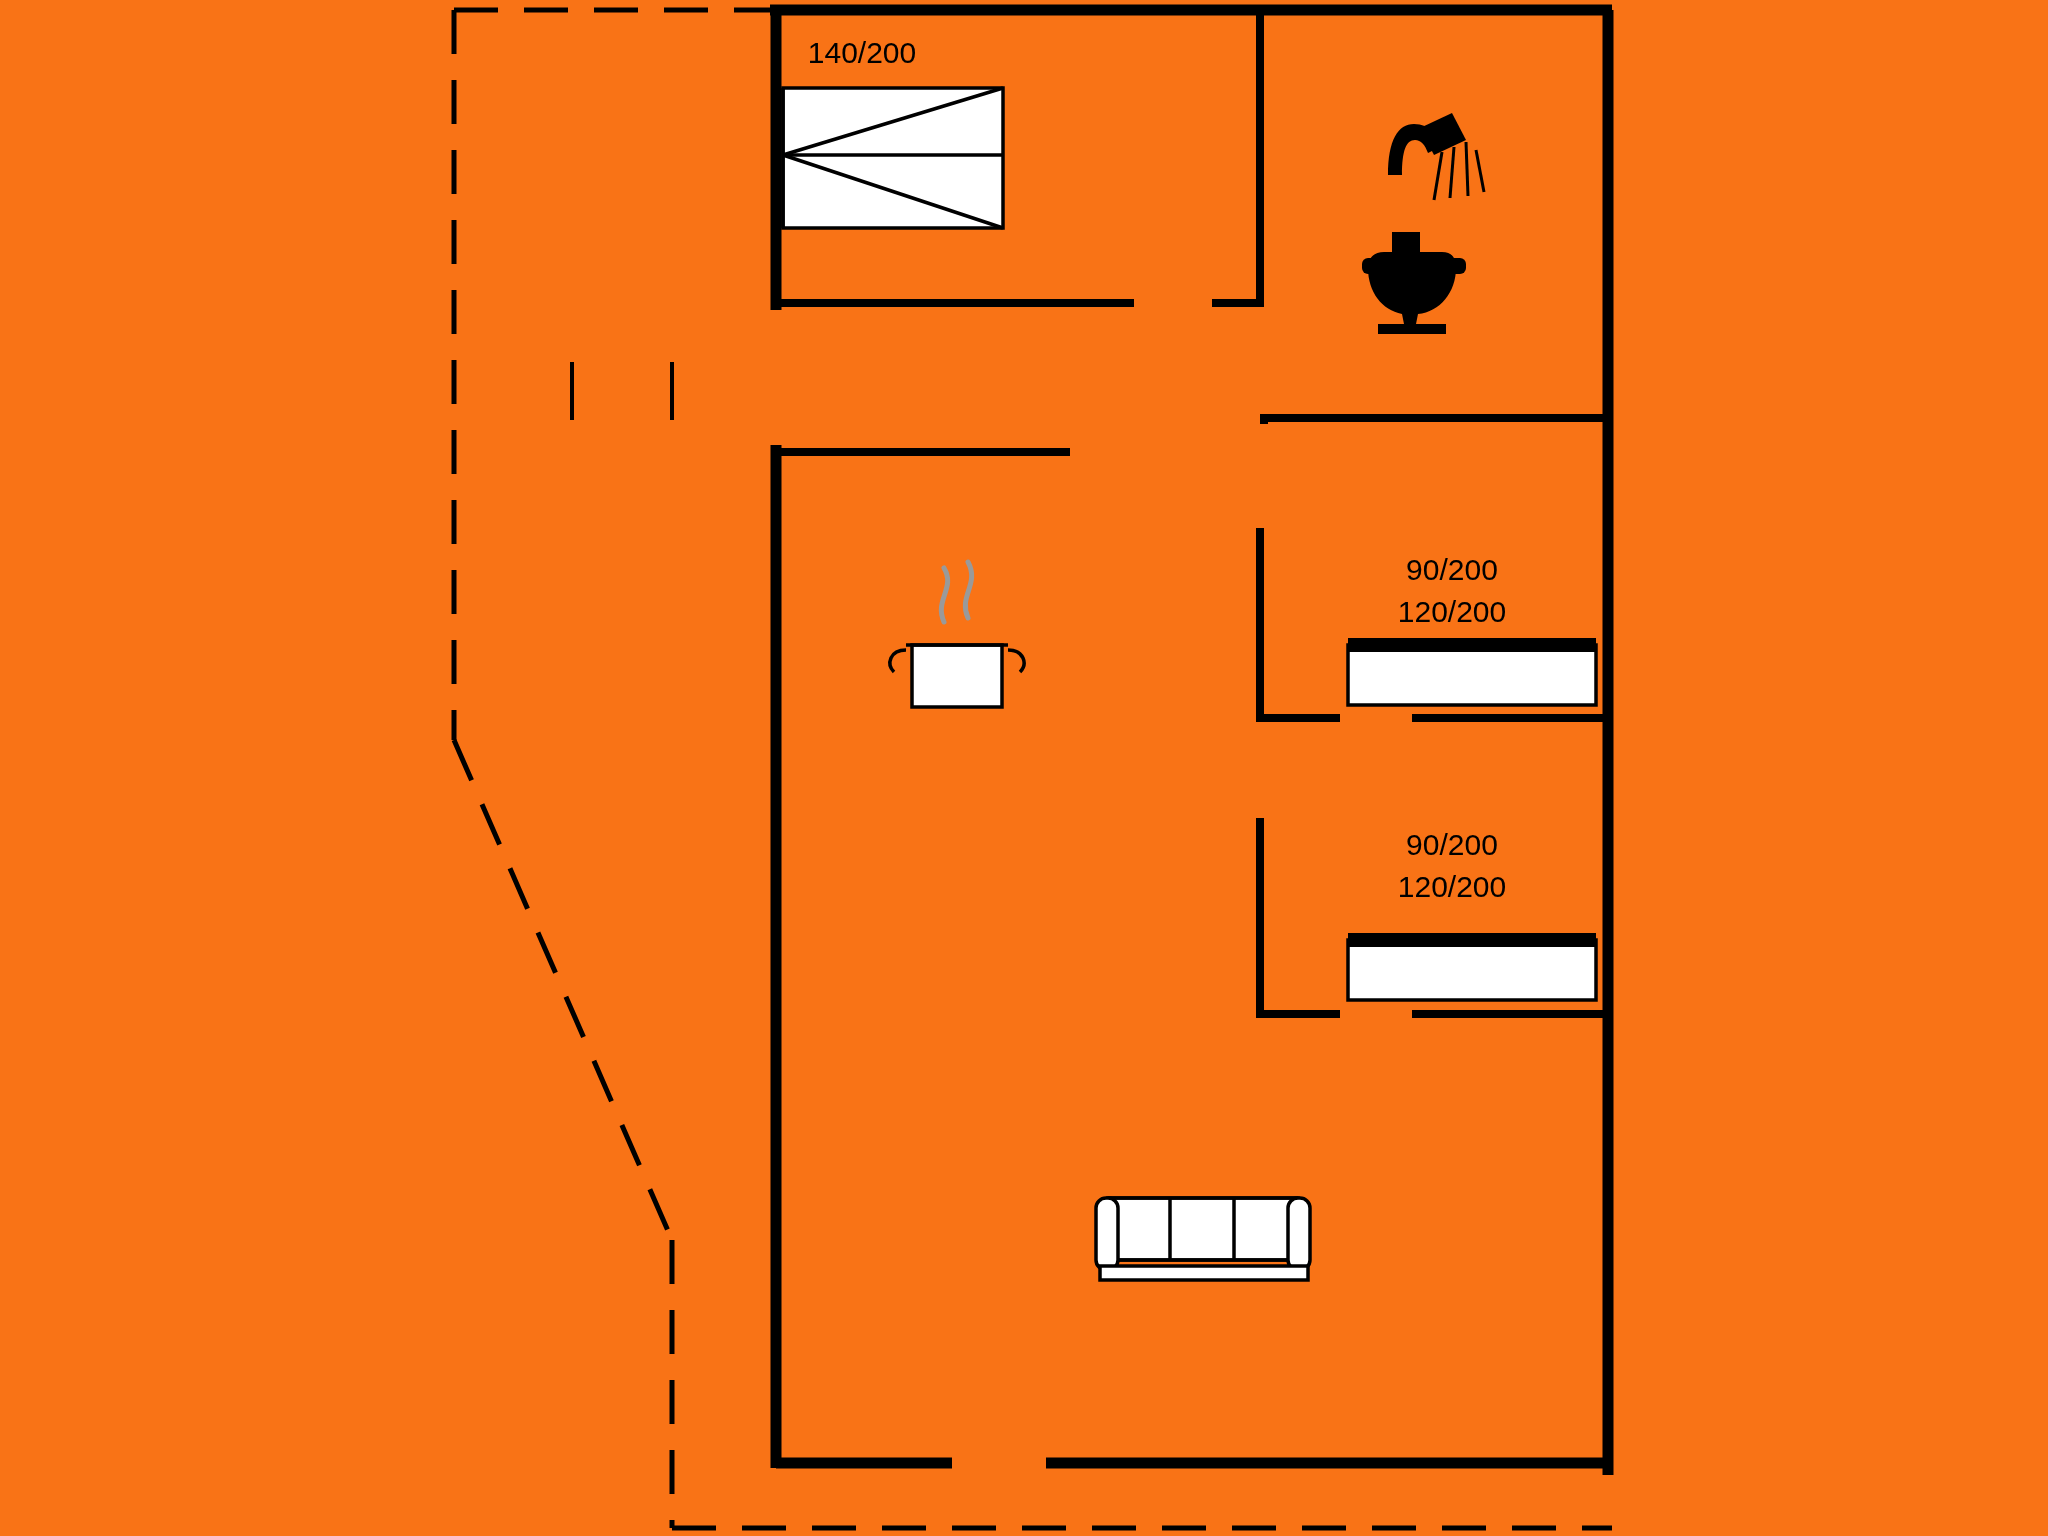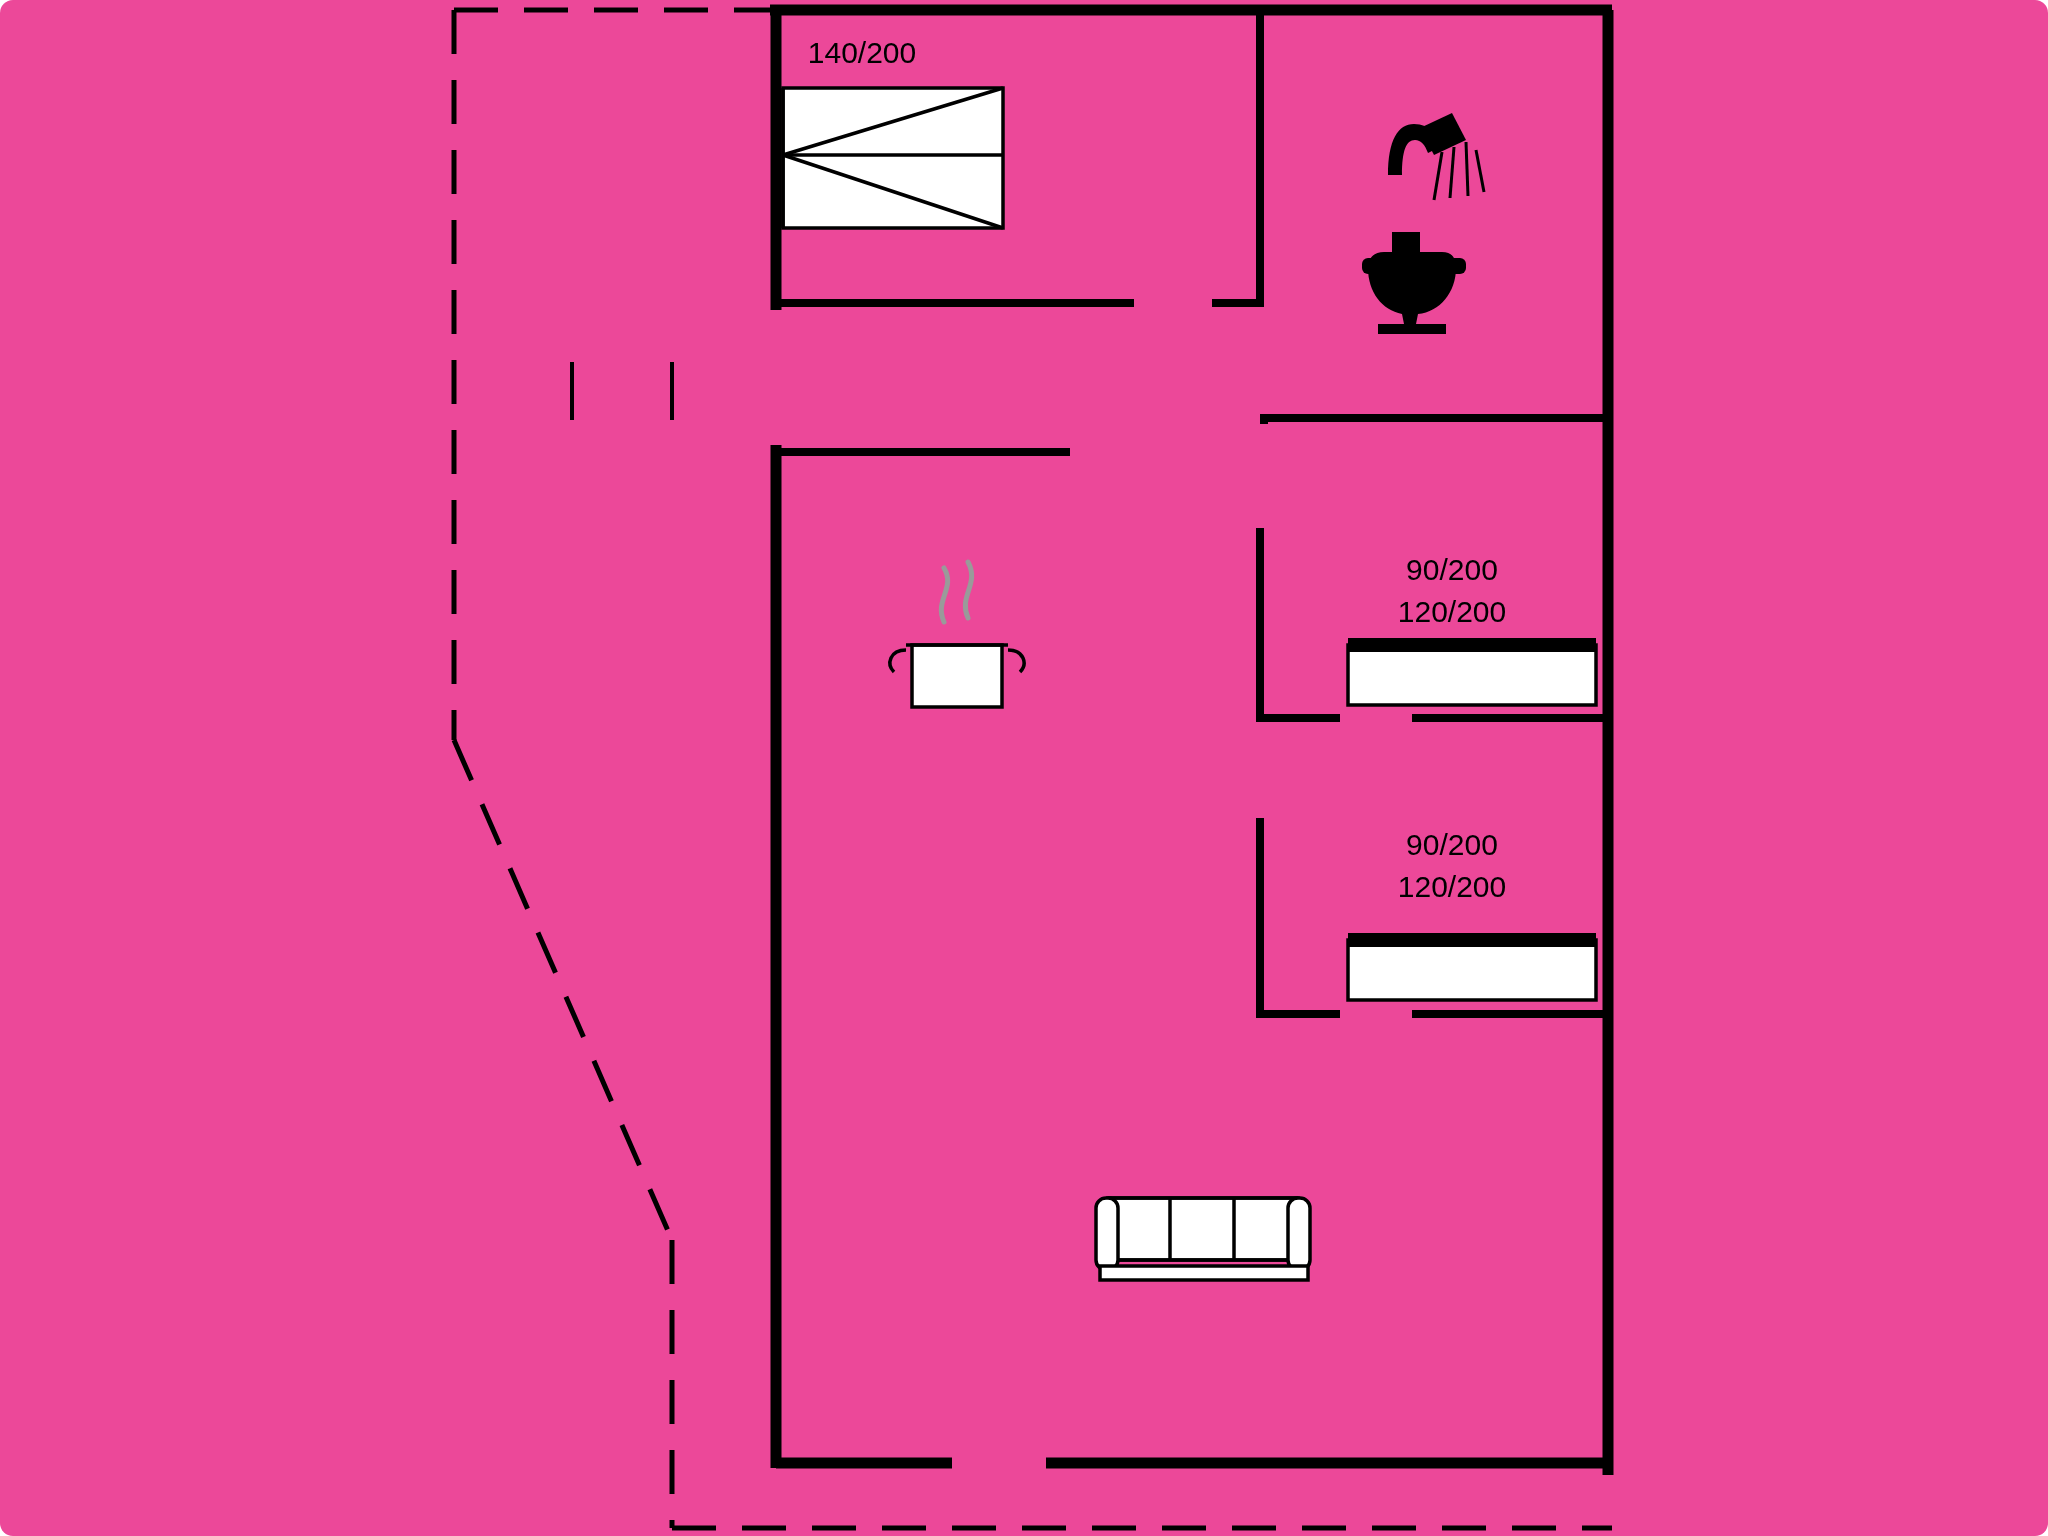--- a/index.html
+++ b/index.html
@@ -10,22 +10,21 @@
   body {
     width: 2048px;
     height: 1536px;
     font-family: "Liberation Sans", sans-serif;
     overflow: hidden;
   }
   #floorplan-root {
     position: relative;
     width: 2048px;
     height: 1536px;
-    background: #ec4899;
-    border-radius: 13px;
+    background: #f97316;
   }
   svg#plan-svg {
     display: block;
     width: 2048px;
     height: 1536px;
   }
   .wall {
     stroke: #000000;
     stroke-linecap: butt;
   }

